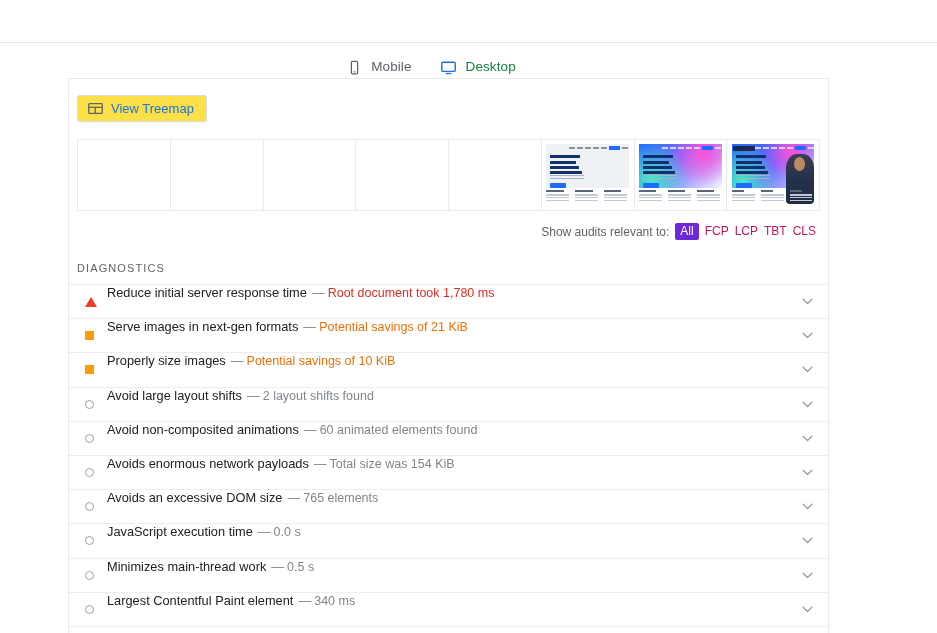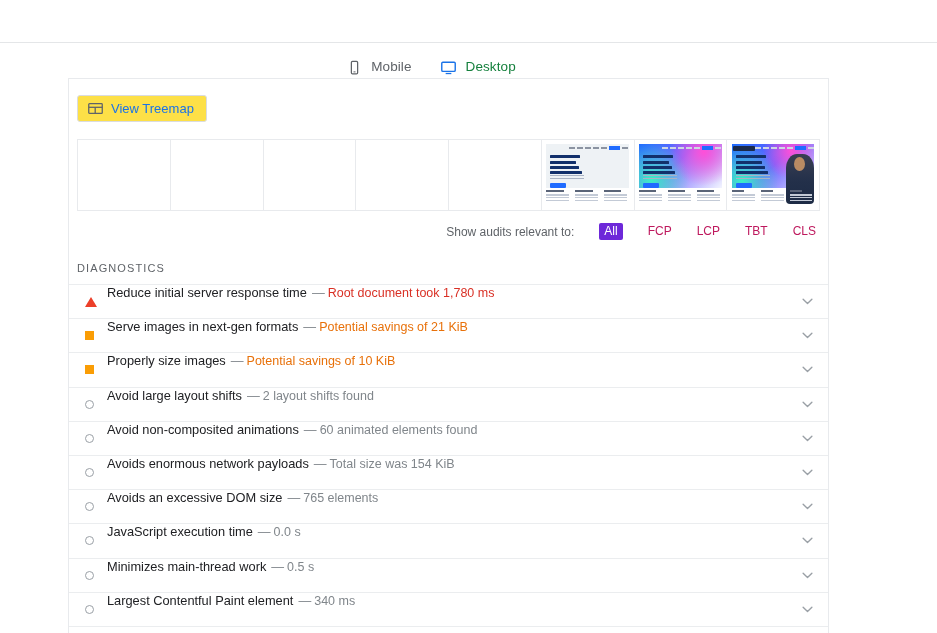--- a/index.html
+++ b/index.html
@@ -170,21 +170,21 @@
   .mini .cards div { flex: 1; }
   .mini .cards div u { display: block; height: 2px; width: 70%; background: #5a6478; margin-bottom: 2px; text-decoration: none; }
   .mini .cards div s { display: block; height: 1.2px; width: 92%; background: #c3cad6; margin-bottom: 1.4px; text-decoration: none; }
   .mini .cards.icons div u { width: 50%; }
 
   
   .filter-row {
     display: flex;
     align-items: center;
     justify-content: flex-end;
-    gap: 25px;
+    gap: 6px;
     padding: 12px 12px 0 0;
     font-size: 12px;
     color: #5f6368;
   }
   .filter-label { color: #5f6368; font-size: 12px; }
   .chip {
     display: inline-block;
     background: #6d28d9;
     color: #fff;
     border-radius: 2px;

